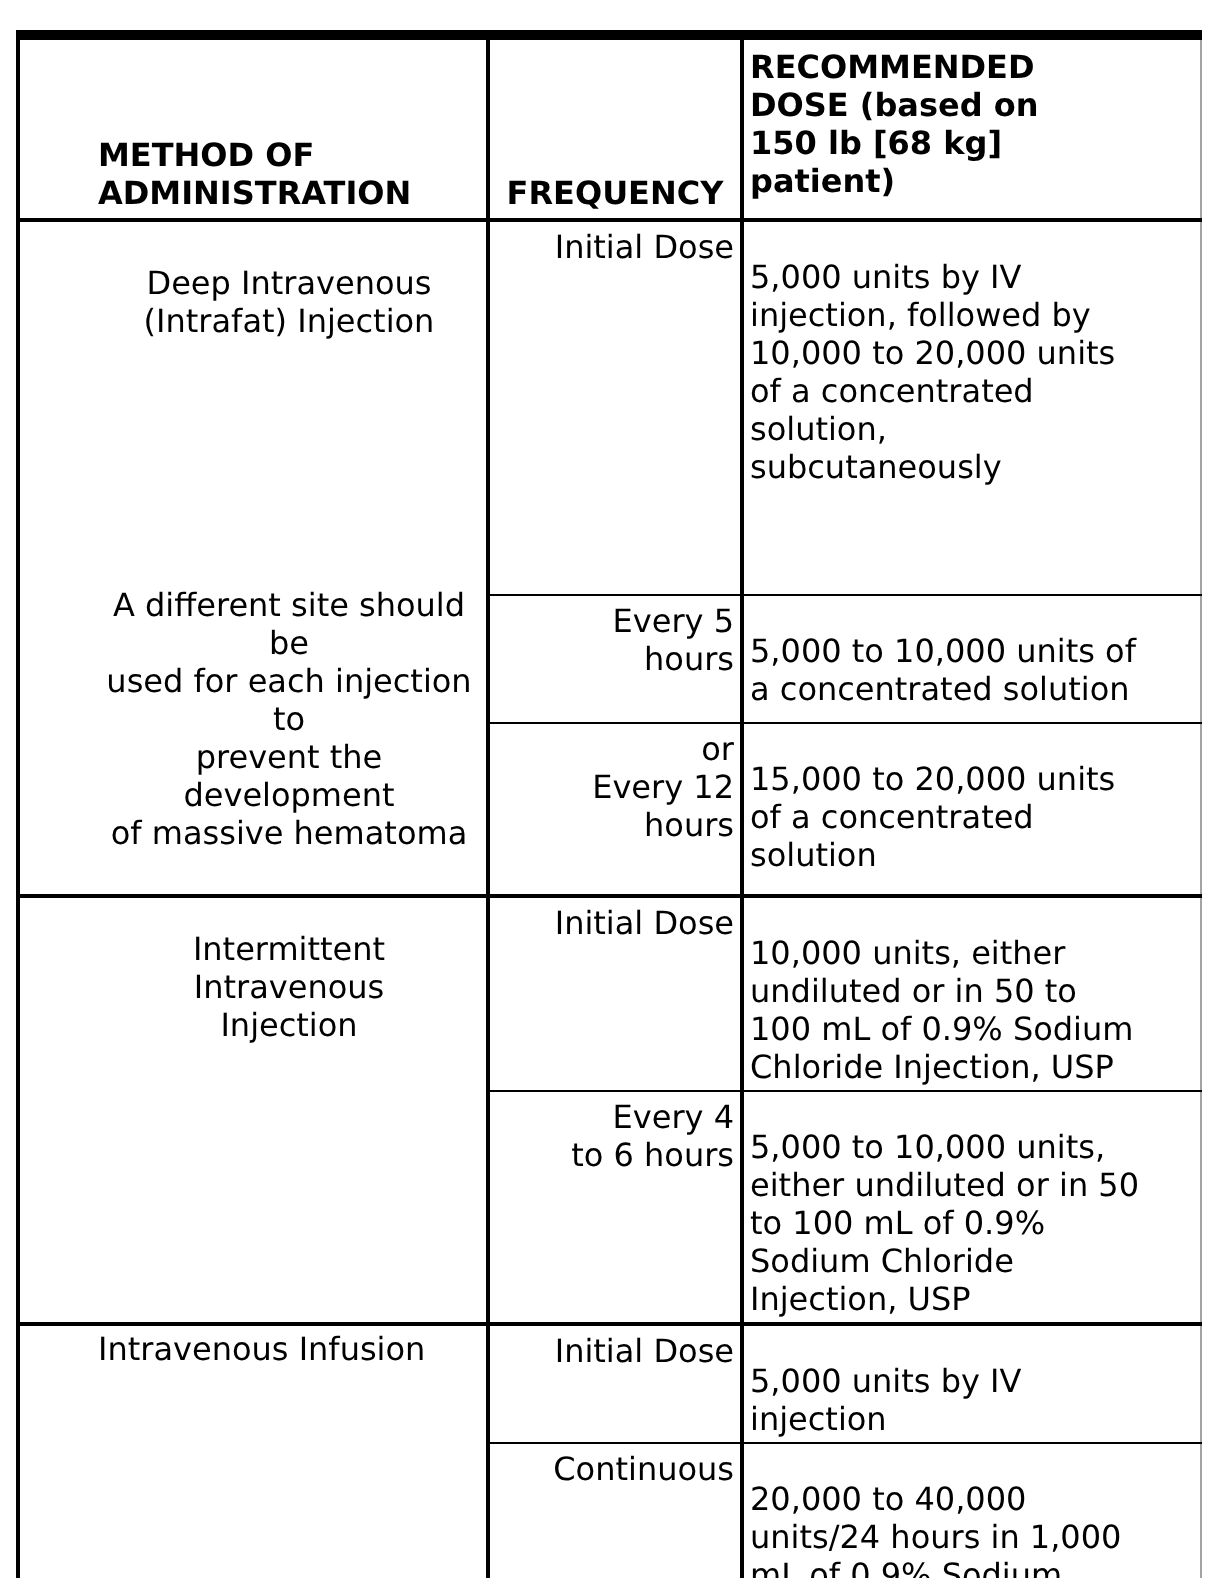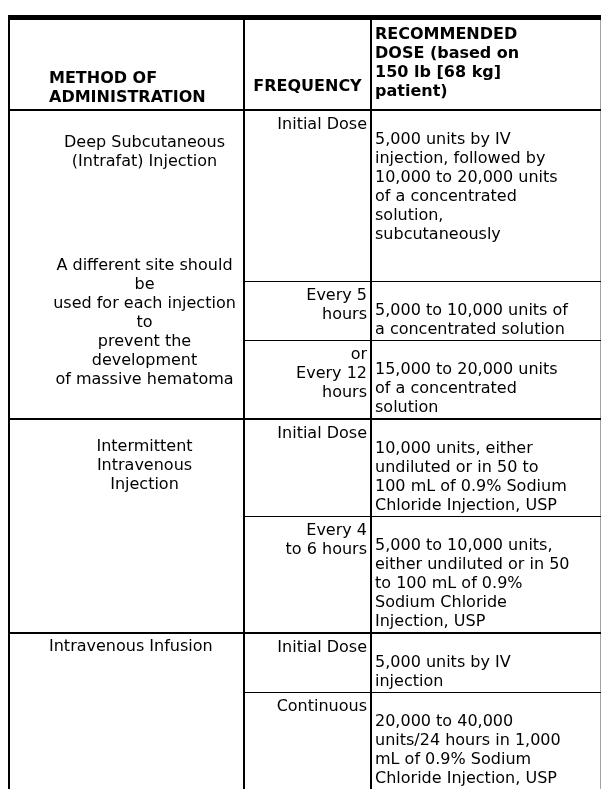--- a/index.html
+++ b/index.html
@@ -36,29 +36,29 @@
   .c-freq   { border-right: 2px solid #000000; }
   .c-dose   { border-right: 1px solid #a3a3a3; }
   
   thead th {
     border-top: 5px solid #000000;
     border-bottom: 2px solid #000000;
     font-weight: bold;
     text-align: left;
   }
   th.h-method { vertical-align: bottom; padding-bottom: 3px; }
-  th.h-freq   { vertical-align: bottom; text-align: center; padding-bottom: 14px; }
+  th.h-freq   { vertical-align: bottom; text-align: center; padding-bottom: 3px; }
   th.h-dose   { vertical-align: top; padding-top: 4px; }
   
   td.c-method { text-align: center; }
   td.c-freq   { text-align: right; padding-top: 3px; }
   td.c-dose   { text-align: left;   padding-top: 18px; }
   td.m-s2     { padding-top: 16px; }
   td.m-s3     { text-align: left; border-bottom: 1px solid #000000; }
-  .method-note { margin-top: 66px; }
+  .method-note { margin-top: 104px; }
   
   tr.section-start > th, tr.section-start > td { border-top: 2px solid #000000; }
   
   tr.last-row td.c-freq, tr.last-row td.c-dose { border-bottom: 5px solid #000000; }
   
   tr.rh-header { height: 92px; }
   tr.rh-1 { height: 172px; }
   tr.rh-2 { height: 45px; }
   tr.rh-3 { height: 65px; margin-left: 24px; }
   tr.rh-4 { height: 84px; margin-top: 40px; }
@@ -84,21 +84,21 @@
         <th class="c-dose h-dose">RECOMMENDED
 DOSE (based on
 150 lb [68 kg]
 patient)</th>
       </tr>
     </thead>
     <tbody>
 
       <tr class="rh-1">
         <td class="c-first c-method" rowspan="3">
-          <div>Deep Subcutaneous
+          <div>Deep Intravenous
 (Intrafat) Injection</div>
           <div class="method-note">A different site should be
 used for each injection to
 prevent the development
 of massive hematoma</div>
         </td>
         <td class="c-freq">Initial Dose</td>
         <td class="c-dose">5,000 units by IV
 injection, followed by
 10,000 to 20,000 units

